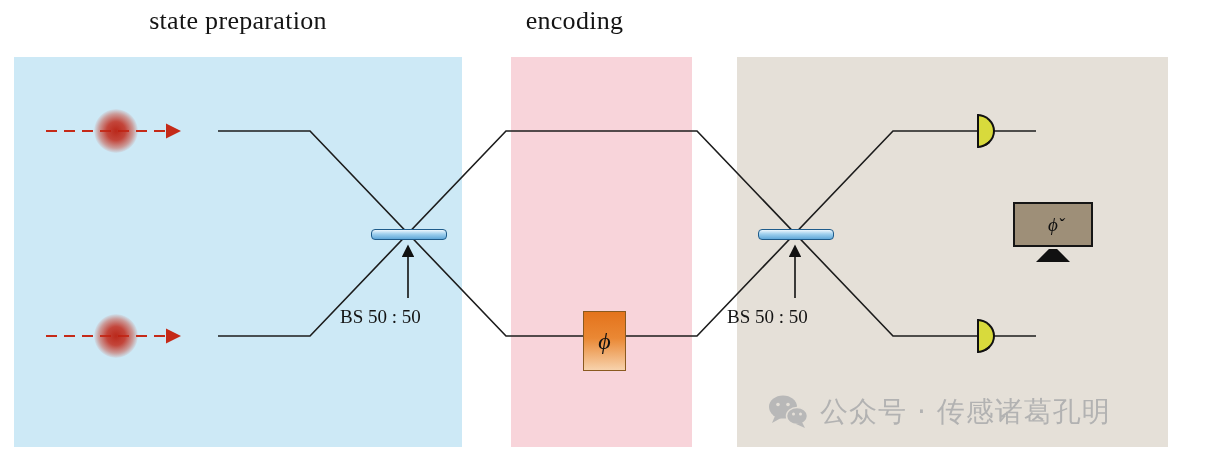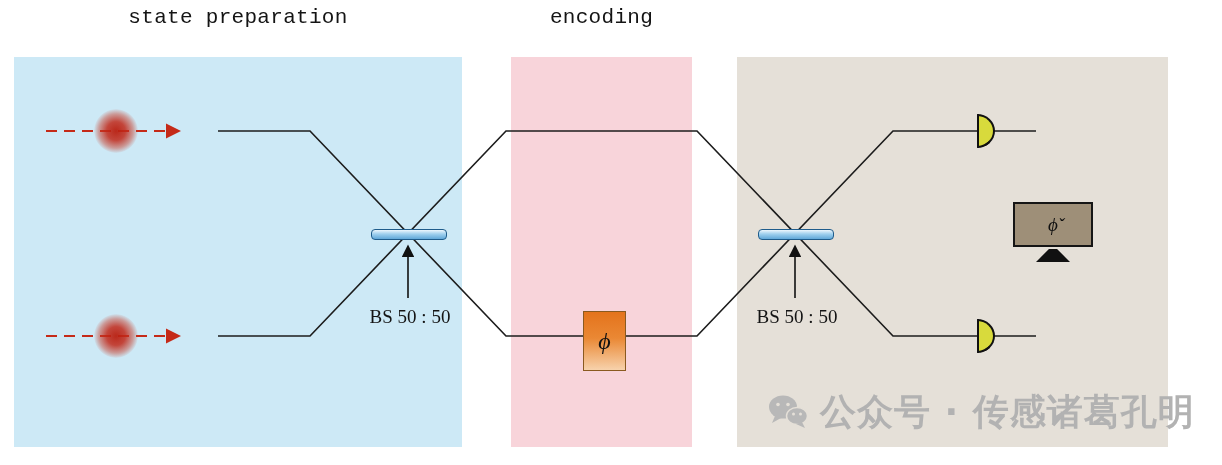--- a/index.html
+++ b/index.html
@@ -2,25 +2,25 @@
 <html style="--panel-blue: #cde9f6; --panel-pink: #f8d4da; --panel-gray: #e5e0d8; --beam-black: #1c1c1c; --photon-red: #c52a18; --bs-fill: #9fd0ee; --bs-border: #1f5c8b; --phase-orange: #e4731c; --detector-fill: #d8da3c; --monitor-screen: #9e8f78; --watermark-gray: #b2b2b2;"><head>
 <meta charset="utf-8">
 <style>
   html,body{margin:0;padding:0;background:#ffffff;}
   .canvas{
     position:relative;width:1222px;height:465px;background:#ffffff;
     overflow:hidden;font-family:"Liberation Serif","DejaVu Serif",serif;
   }
   
   .title{
-    position:absolute;top:6px;font-size:21px;color:#141414;
-    text-align:center;letter-spacing:.3px;font-family:Liberation Mono, monospace;
+    position:absolute;top:6px;font-size:26px;color:#141414;
+    text-align:center;letter-spacing:.3px;
   }
   .title-state{left:118px;width:240px;}
-  .title-encoding{left:511px;width:181px;}
+  .title-encoding{left:484px;width:181px;}
   .title-measure{left:852px;width:220px;}
   
   .panel{position:absolute;top:57px;height:390px;}
   .panel-blue{left:14px;width:448px;background:var(--panel-blue,#cde9f6);}
   .panel-pink{left:511px;width:181px;background:var(--panel-pink,#f8d4da);}
   .panel-gray{left:737px;width:431px;background:var(--panel-gray,#e5e0d8);}
   
   svg.lines{position:absolute;left:0;top:0;pointer-events:none;}
   .beam{fill:none;stroke:var(--beam-black,#1c1c1c);stroke-width:1.6;}
   .photon-arrow{stroke:var(--photon-red,#c52a18);stroke-width:2.2;stroke-dasharray:11 7;}
@@ -32,21 +32,21 @@
       rgba(185,30,15,.95) 0%, rgba(193,41,26,.85) 30%,
       rgba(200,60,40,.45) 55%, rgba(210,80,60,0) 72%);
   }
   
   .bs{
     position:absolute;width:74px;height:9px;border:1px solid var(--bs-border,#1f5c8b);
     border-radius:4px;
     background:linear-gradient(180deg,#eef7fd 0%,var(--bs-fill,#9fd0ee) 45%,#61a8d8 100%);
   }
   .bs-label{
-    position:absolute;width:140px;text-align:center;
+    position:absolute;width:140px;
     font-size:19px;color:#141414;
   }
   
   .phase{
     position:absolute;left:583px;top:311px;width:41px;height:58px;
     border:1px solid #8a5a20;display:flex;align-items:center;justify-content:center;
     background:linear-gradient(180deg,var(--phase-orange,#e4731c) 0%,#ea8834 45%,#f7d2ac 100%);
   }
   .phase span{font-style:italic;font-size:24px;color:#111;}
   
@@ -66,21 +66,21 @@
     position:absolute;left:1036px;top:249px;width:34px;height:13px;background:#111;
     clip-path:polygon(38% 0,62% 0,100% 100%,0 100%);
   }
   
   .watermark{
     position:absolute;left:766px;top:390px;height:44px;
     display:flex;align-items:center;gap:10px;
   }
   .watermark span{
     font-family:"DejaVu Sans","Liberation Sans",sans-serif;
-    font-size:36px;font-weight:bold;color:var(--watermark-gray,#b2b2b2);
+    font-size:28px;font-weight:normal;color:var(--watermark-gray,#b2b2b2);
     letter-spacing:1px;white-space:nowrap;
   }
 </style>
 </head>
 <body>
 
 <div class="canvas">
 
   <div class="title title-state">state preparation</div>
   <div class="title title-encoding">encoding</div>

